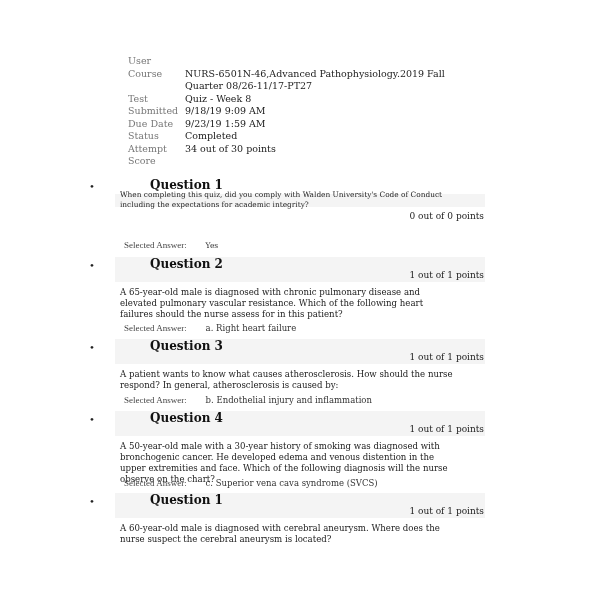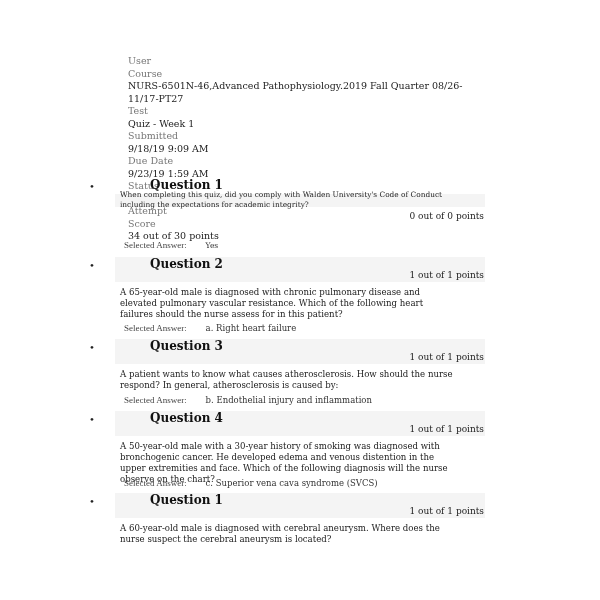--- a/index.html
+++ b/index.html
@@ -1,18 +1,18 @@
 <!DOCTYPE html>
 <html><head>
 <meta charset="utf-8">
 <style>
   html, body { margin: 0; padding: 0; background: #ffffff; }
   body { width: 600px; height: 600px; position: relative; overflow: hidden; font-family: "DejaVu Serif", serif; color: #222; }
   .meta { position: absolute; left: 128px; top: 55px; width: 340px; font-size: 9.5px; line-height: 12.5px; }
-  .meta-row { display: flex; flex-direction: column; }
+  .meta-row { display: flex; }
   .meta-label { width: 57px; color: #777; flex: none; }
   .meta-value { color: #222; flex: 1; }
   .q { position: absolute; left: 0; width: 600px; }
   .bullet { position: absolute; left: 89px; top: 3px; font-size: 10px; color: #222; }
   .q-head { position: absolute; left: 115px; width: 370px; background: #f4f4f4; height: 28px; }
   .q-title { position: absolute; left: 150px; top: 0; font-weight: bold; font-size: 12px; color: #111; }
   .q-points { position: absolute; right: 116px; top: 12px; font-size: 9px; color: #222; }
   .q-text { position: absolute; left: 120px; width: 335px; font-size: 8.6px; line-height: 11px; color: #222; }
   .q-text.small { font-size: 7.4px; line-height: 9.5px; }
   .sel { position: absolute; left: 124px; font-size: 9px; color: #333; }
@@ -27,21 +27,21 @@
   <div class="meta-row">
     <div class="meta-label">User</div>
     <div class="meta-value"></div>
   </div>
   <div class="meta-row">
     <div class="meta-label">Course</div>
     <div class="meta-value">NURS-6501N-46,Advanced Pathophysiology.2019 Fall Quarter 08/26-11/17-PT27</div>
   </div>
   <div class="meta-row">
     <div class="meta-label">Test</div>
-    <div class="meta-value">Quiz - Week 1</div>
+    <div class="meta-value">Quiz - Week 8</div>
   </div>
   <div class="meta-row">
     <div class="meta-label">Submitted</div>
     <div class="meta-value">9/18/19 9:09 AM</div>
   </div>
   <div class="meta-row">
     <div class="meta-label">Due Date</div>
     <div class="meta-value">9/23/19 1:59 AM</div>
   </div>
   <div class="meta-row">

